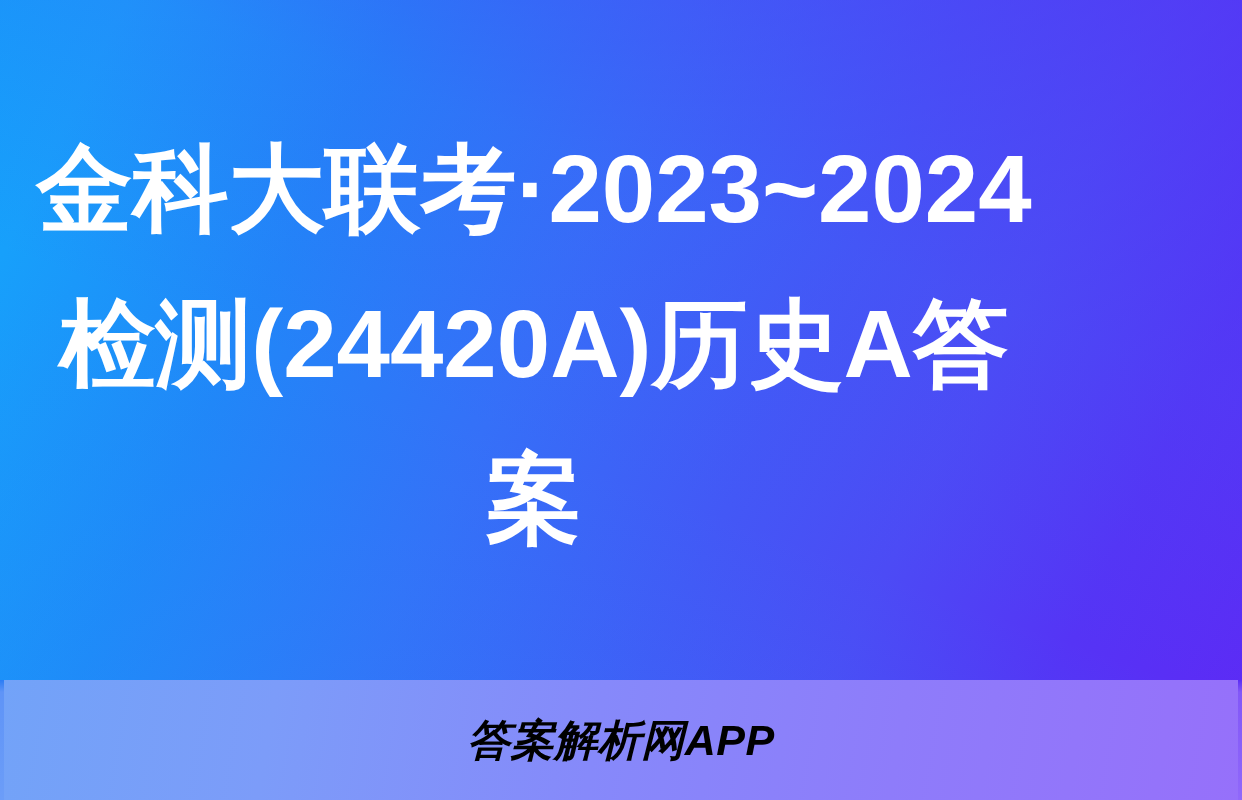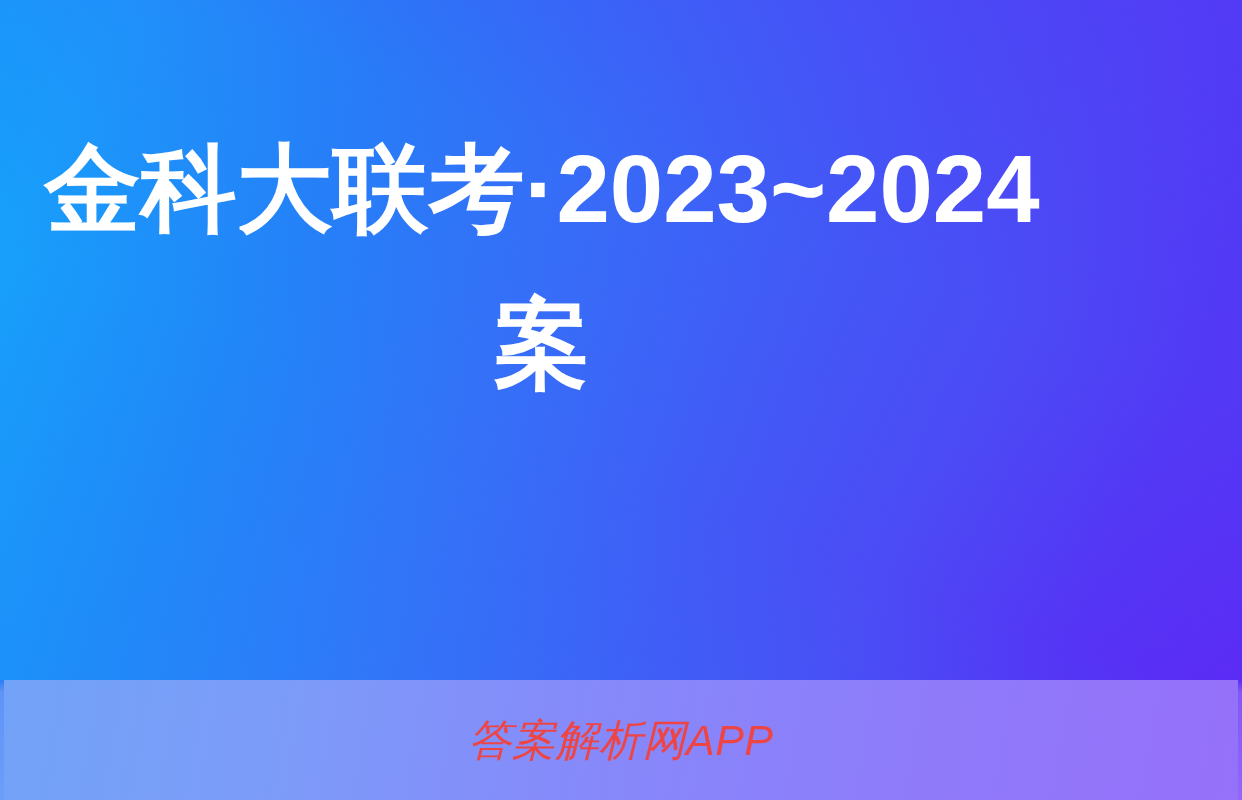--- a/index.html
+++ b/index.html
@@ -51,21 +51,20 @@
   }
 
   
   .title-block {
     position: absolute;
     left: 0;
     top: 112px;
     width: 1068px;
     text-align: center;
     z-index: 4;
-    padding-left: 8px;
   }
   .title-line {
     display: block;
     color: #ffffff;
     font-size: 96px;
     line-height: 155px;
     font-weight: 700;
     letter-spacing: 0px;
     white-space: nowrap;
     text-rendering: geometricPrecision;
@@ -101,39 +100,40 @@
     left: 0;
     top: 680px;
     width: 1242px;
     height: 120px;
     display: flex;
     align-items: center;
     justify-content: center;
     z-index: 5;
   }
   .wm-text span {
-    color: #ef4444;
+    color: #000000;
     font-size: 43px;
-    font-weight: 400;
+    font-weight: 700;
     font-style: italic;
     letter-spacing: 0.5px;
     line-height: 1;
     white-space: nowrap;
   }
 </style>
 </head>
 <body>
 
 <div id="stage">
 
   <div class="hero"></div>
   <div class="hero-tint"></div>
 
   <div class="title-block">
     <span class="title-line">金科大联考·2023~2024</span>
+    <span class="title-line">检测(24420A)历史A答</span>
     <span class="title-line">案</span>
   </div>
 
   <div class="wm-band"></div>
   <div class="wm-edge wm-edge-left"></div>
   <div class="wm-edge wm-edge-right"></div>
 
   <div class="wm-text">
     <span>答案解析网APP</span>
   </div>

